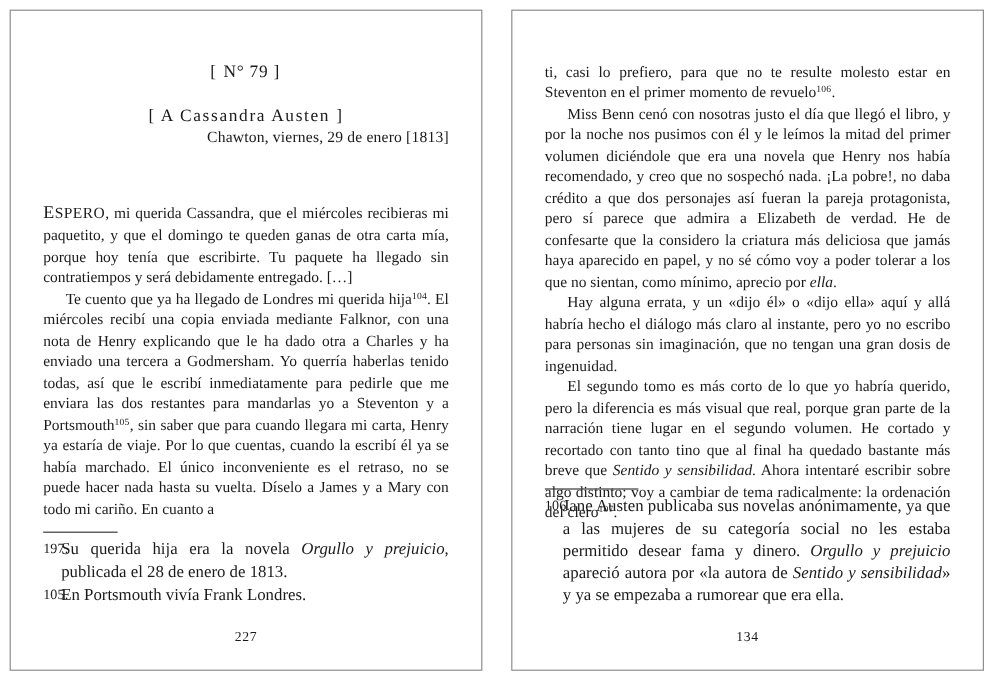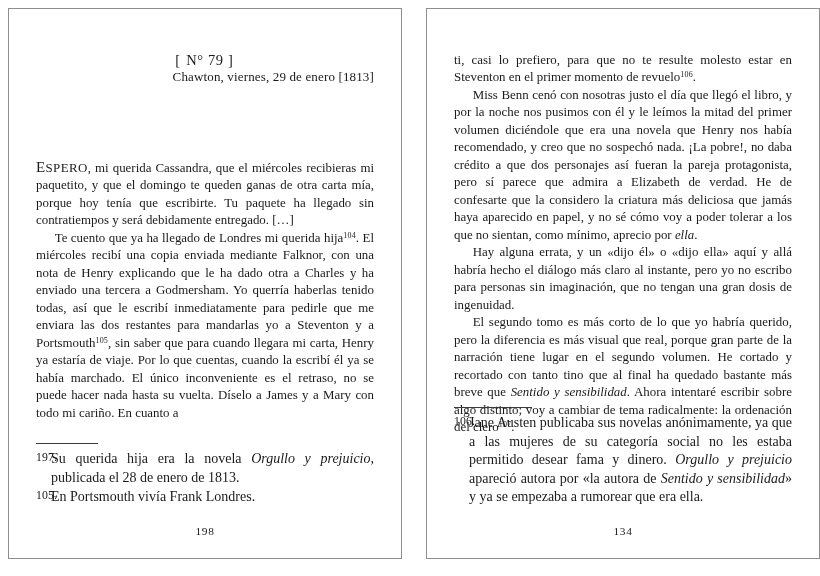--- a/index.html
+++ b/index.html
@@ -72,21 +72,21 @@
   }
 
   .letter-place {
     text-align: right;
     font-size: 13px;
     letter-spacing: 0.15px;
   }
 
   
   .body-text {
-    margin-top: 72px;
+    margin-top: 46px;
     font-size: 12.9px;
     line-height: 1.355;
     text-align: justify;
     text-justify: inter-word;
     hyphens: auto;
     -webkit-hyphens: auto;
   }
 
   .body-text.right-page {
     margin-top: 43px;
@@ -170,20 +170,25 @@
   <div class="page page-left">
     <div class="page-inner">
 
       <div class="letter-number">
         <span class="brk">[</span>
         <span>N°</span>
         <span>79</span>
         <span class="brk">]</span>
       </div>
 
+      <div class="letter-recipient">
+        <span>[</span>
+        <span>A Cassandra Austen</span>
+        <span>]</span>
+      </div>
 
       <div class="letter-place">Chawton, viernes, 29 de enero [1813]</div>
 
       <div class="body-text">
         <p class="first"><span class="smallcap-open"><span class="dropinit">E</span><span>SPERO</span></span><span>, mi querida Cassandra, que el miércoles recibieras mi paquetito, y que el domingo te queden ganas de otra carta mía, porque hoy tenía que escribirte. Tu paquete ha llegado sin contratiempos y será debidamente entregado. […]</span></p>
 
         <p><span>Te cuento que ya ha llegado de Londres mi querida hija</span><sup class="fn">104</sup><span>. El miércoles recibí una copia enviada mediante Falknor, con una nota de Henry explicando que le ha dado otra a Charles y ha enviado una tercera a Godmersham. Yo querría haberlas tenido todas, así que le escribí inmediatamente para pedirle que me enviara las dos restantes para mandarlas yo a Steventon y a Portsmouth</span><sup class="fn">105</sup><span>, sin saber que para cuando llegara mi carta, Henry ya estaría de viaje. Por lo que cuentas, cuando la escribí él ya se había marchado. El único inconveniente es el retraso, no se puede hacer nada hasta su vuelta. Díselo a James y a Mary con todo mi cariño. En cuanto a</span></p>
       </div>
 
       <div class="footnotes">
@@ -191,21 +196,21 @@
 
         <div class="fn-item">
           <span class="fn-num">197.</span><span>Su querida hija era la novela </span><span class="it">Orgullo y prejuicio</span><span>, publicada el 28 de enero de 1813.</span>
         </div>
 
         <div class="fn-item">
           <span class="fn-num">105.</span><span>En Portsmouth vivía Frank Londres.</span><span class="it"></span><span></span>
         </div>
       </div>
 
-      <div class="folio">198</div>
+      <div class="folio">227</div>
     </div>
   </div>
 
   <div class="page page-right">
     <div class="page-inner">
 
       <div class="body-text right-page">
         <p class="first"><span>ti, casi lo prefiero, para que no te resulte molesto estar en Steventon en el primer momento de revuelo</span><sup class="fn">106</sup><span>.</span></p>
 
 

